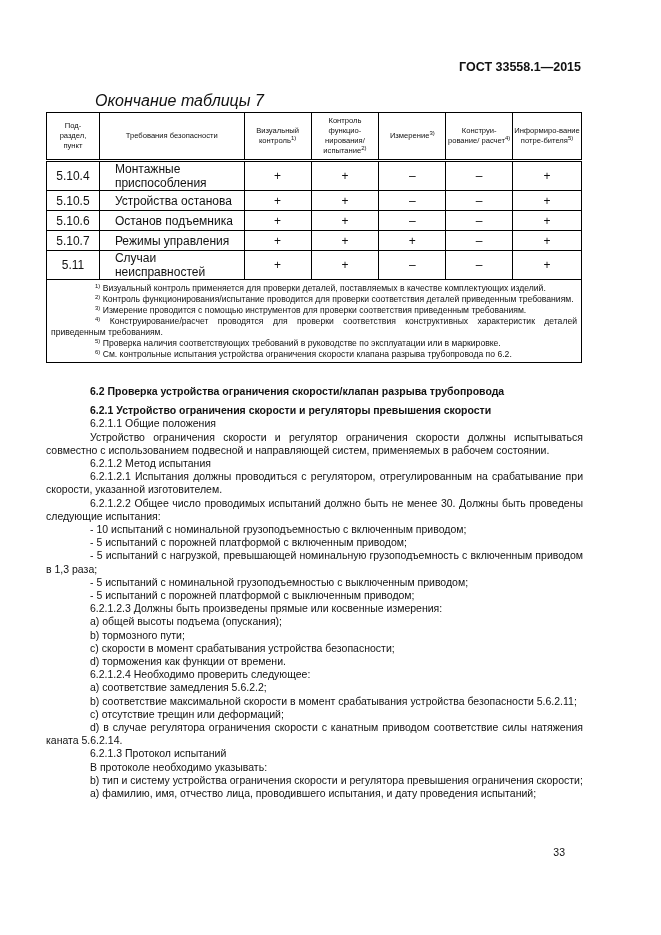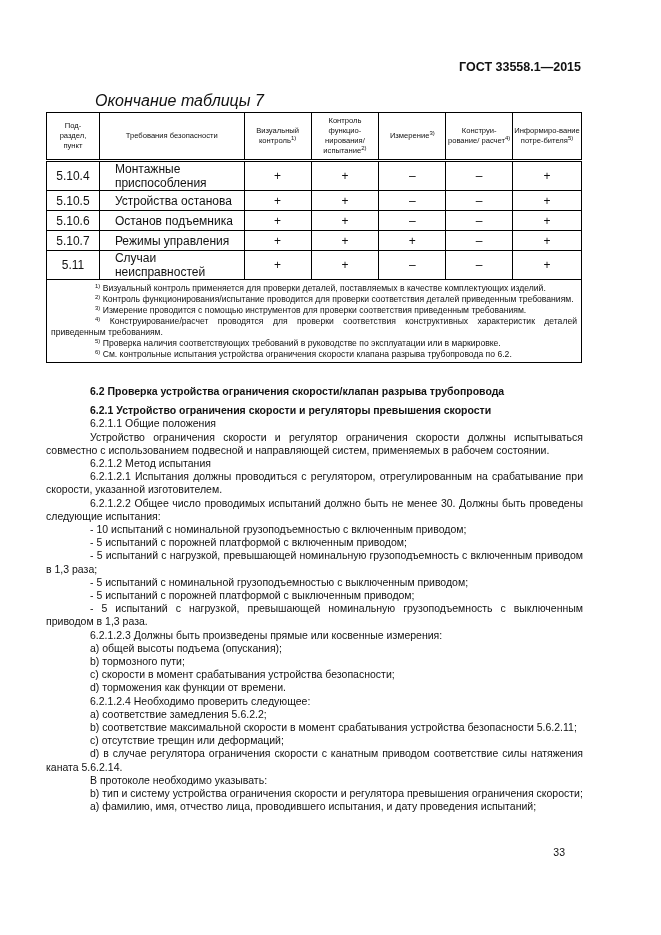--- a/index.html
+++ b/index.html
@@ -117,29 +117,29 @@
   <p class="li">6.2.1.1 Общие положения</p>
   <p class="ind">Устройство ограничения скорости и регулятор ограничения скорости должны испытываться совместно с использованием подвесной и направляющей систем, применяемых в рабочем состоянии.</p>
   <p class="li">6.2.1.2 Метод испытания</p>
   <p class="ind">6.2.1.2.1 Испытания должны проводиться с регулятором, отрегулированным на срабатывание при скорости, указанной изготовителем.</p>
   <p class="ind">6.2.1.2.2 Общее число проводимых испытаний должно быть не менее 30. Должны быть проведены следующие испытания:</p>
   <p class="ind">- 10 испытаний с номинальной грузоподъемностью с включенным приводом;</p>
   <p class="ind">- 5 испытаний с порожней платформой с включенным приводом;</p>
   <p class="ind">- 5 испытаний с нагрузкой, превышающей номинальную грузоподъемность с включенным приводом в 1,3 раза;</p>
   <p class="ind">- 5 испытаний с номинальной грузоподъемностью с выключенным приводом;</p>
   <p class="ind">- 5 испытаний с порожней платформой с выключенным приводом;</p>
-  <p class="ind">- 5 испытаний с нагрузкой, превышающей номинальную грузоподъемность с выключенным приводом в 1,3 раза.</p>
   <p class="ind">6.2.1.2.3 Должны быть произведены прямые или косвенные измерения:</p>
   <p class="li">a) общей высоты подъема (опускания);</p>
   <p class="li">b) тормозного пути;</p>
   <p class="li">c) скорости в момент срабатывания устройства безопасности;</p>
   <p class="li">d) торможения как функции от времени.</p>
   <p class="ind">6.2.1.2.4 Необходимо проверить следующее:</p>
   <p class="li">a) соответствие замедления 5.6.2.2;</p>
   <p class="li">b) соответствие максимальной скорости в момент срабатывания устройства безопасности 5.6.2.11;</p>
   <p class="li">c) отсутствие трещин или деформаций;</p>
   <p class="ind">d) в случае регулятора ограничения скорости с канатным приводом соответствие силы натяжения каната 5.6.2.14.</p>
+  <p class="li">6.2.1.3 Протокол испытаний</p>
   <p class="li">В протоколе необходимо указывать:</p>
   <p class="li">b) тип и систему устройства ограничения скорости и регулятора превышения ограничения скорости;</p>
   <p class="li">a) фамилию, имя, отчество лица, проводившего испытания, и дату проведения испытаний;</p>
 </div>
 
 <div class="page">33</div>
 
 </body></html>

